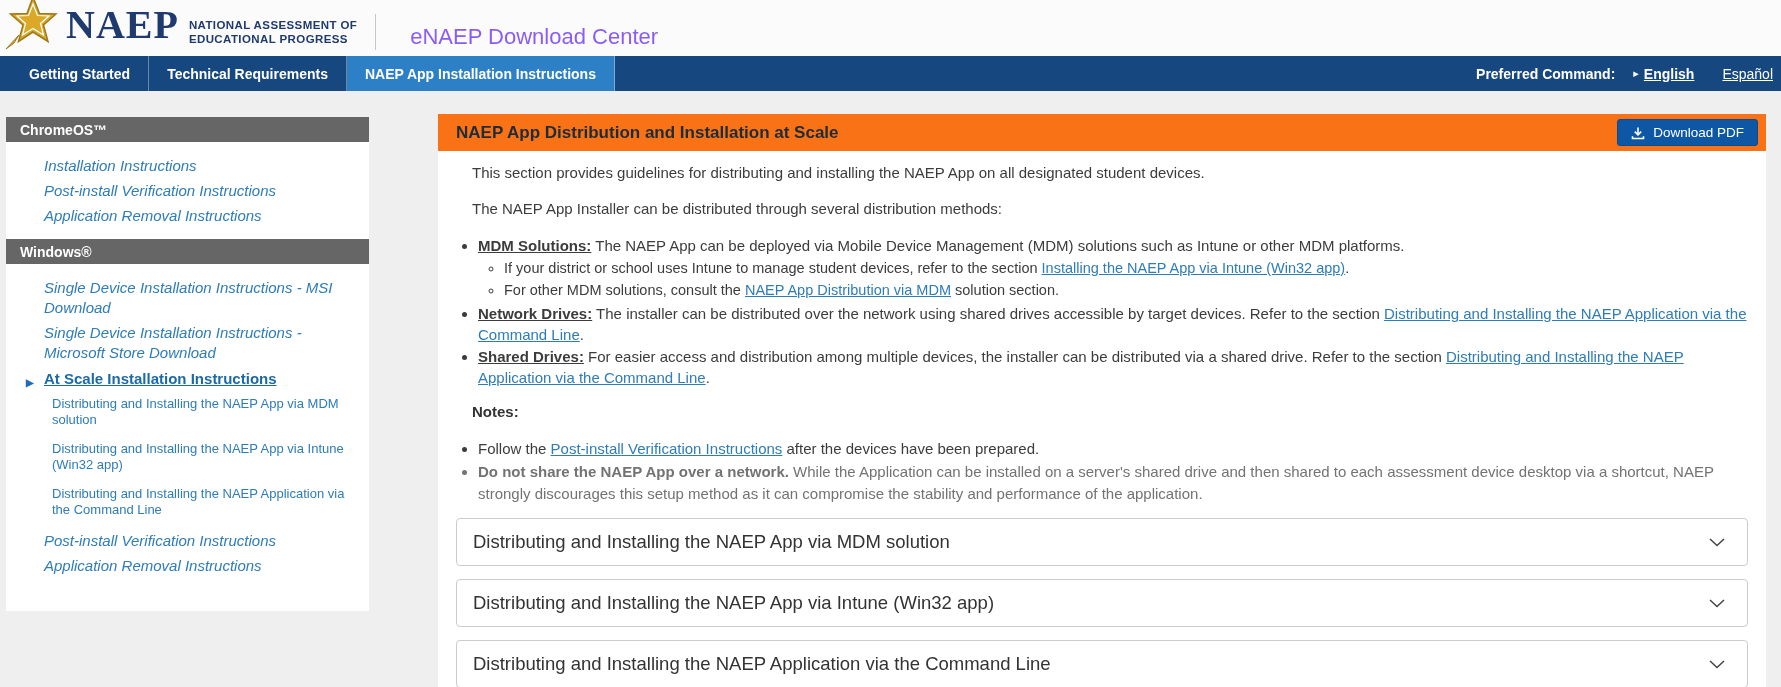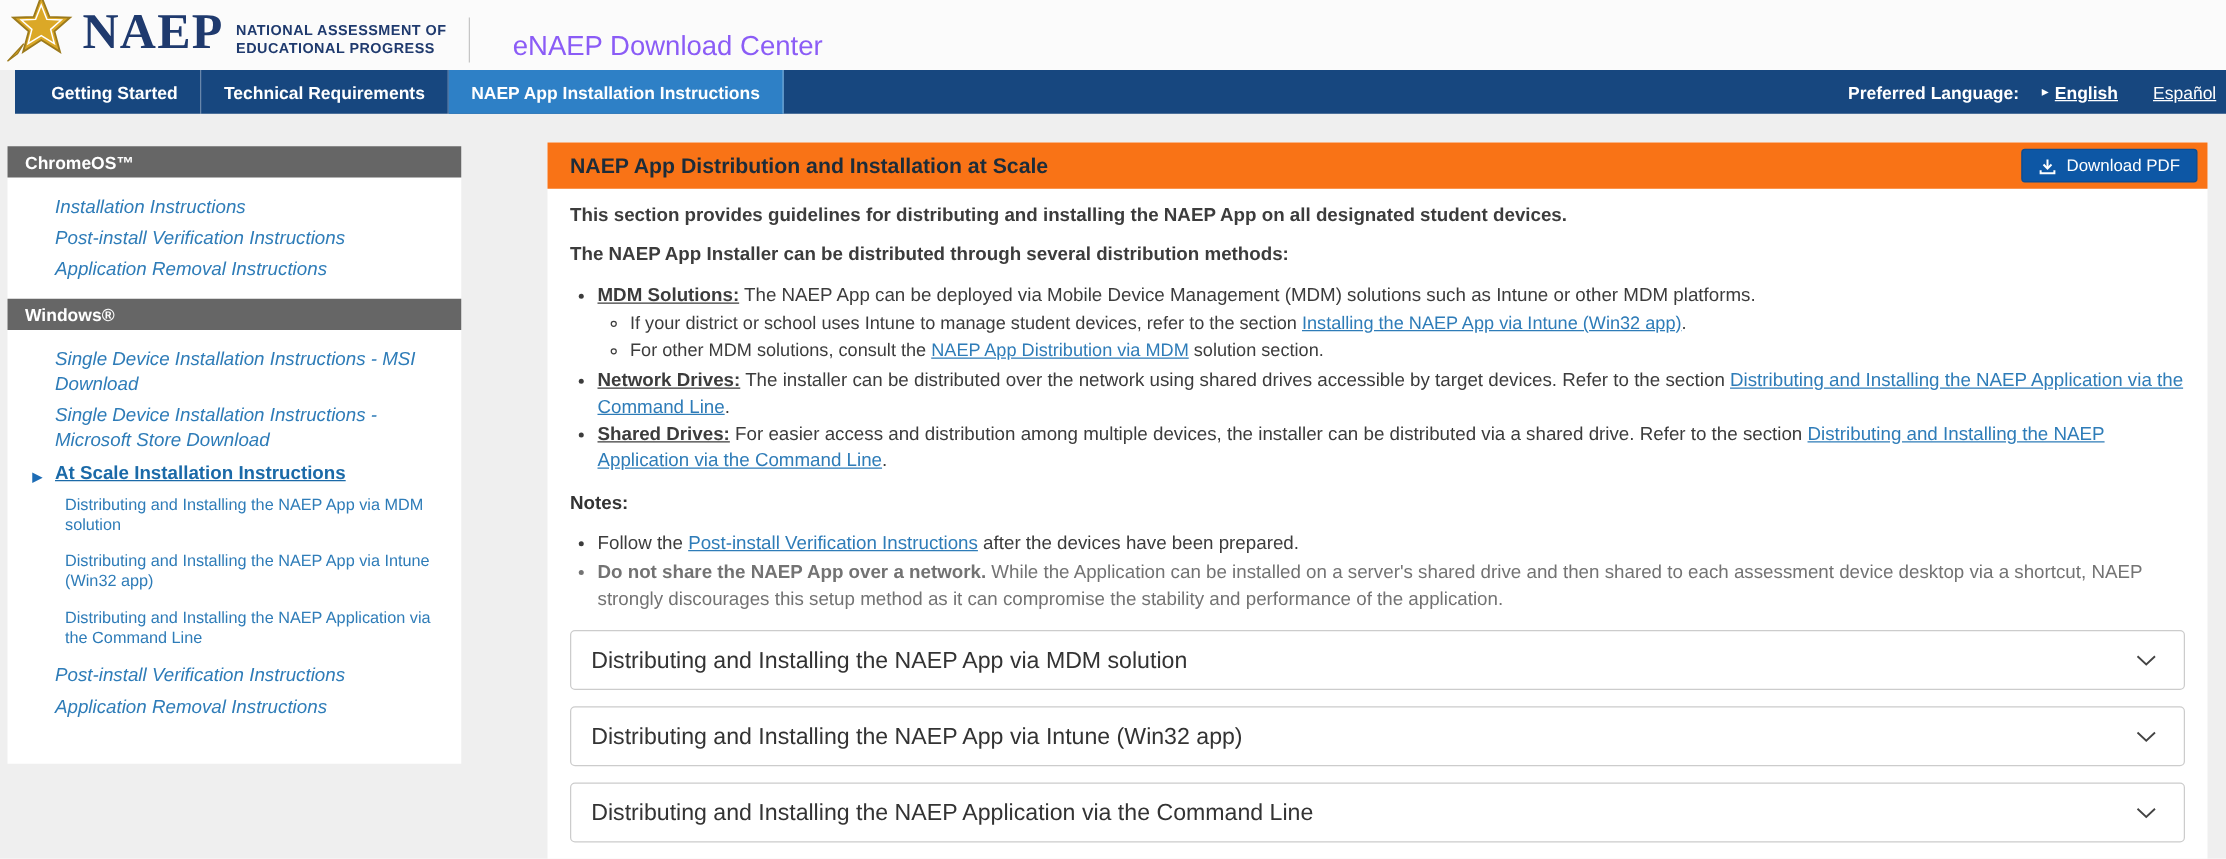--- a/index.html
+++ b/index.html
@@ -18,21 +18,21 @@
     font-size:40px; letter-spacing:1px; line-height:50px; margin-left:6px;
   }
   .logo-sub {
     display:flex; flex-direction:column; justify-content:center;
     color:#1f3a6e; font-size:11.5px; font-weight:700; letter-spacing:.4px;
     line-height:14px; margin-left:10px; padding-right:18px; height:36px;
     border-right:1px solid #c6c6c6;
   }
   .app-title { color:#8b5cf6; font-size:22px; margin-left:34px; }
   
-  .nav { position:absolute; top:56px; left:12px; right:0; height:35px; background:#17477f; display:flex; }
+  .nav { position:absolute; top:56px; left:0; right:0; height:35px; background:#17477f; display:flex; }
   .tab {
     display:flex; align-items:center; padding:0 18px; color:#fff;
     font-size:14px; font-weight:700; border-right:1px solid rgba(255,255,255,.35);
     cursor:pointer; white-space:nowrap;
   }
   .tab:first-child { margin-left:10px; border-left:1px solid rgba(255,255,255,.0); }
   .tab.active { background:#2e80c6; }
   .lang { position:absolute; right:8px; top:0; height:35px; display:flex; align-items:center; font-size:14px; color:#fff; }
   .lang-label { font-weight:700; margin-right:18px; }
   .lang-arrow { font-size:11px; margin-right:5px; }
@@ -59,21 +59,21 @@
   .main { position:absolute; left:438px; top:114px; width:1328px; background:#fff; padding-bottom:16px; }
   .main-titlebar { height:37px; background:#f97316; display:flex; align-items:center; padding:0 8px 0 18px; }
   .main-title { font-size:17px; font-weight:700; color:#1d2c39; }
   .dl-btn {
     margin-left:auto; display:flex; align-items:center; gap:8px;
     background:#0d57a5; color:#fff; font-size:13.5px; padding:5px 13px;
     border:1px solid #0a4c92; border-radius:3px; cursor:pointer;
     font-family:"Liberation Sans", sans-serif;
   }
   .main-body { padding:0 18px; font-size:15px; color:#3c3c3c; }
-  .main-body p { margin:0;font-weight:bold; }
+  .main-body p { margin:16px; }
   .p-intro1 { margin-top:12px !important; line-height:20px; }
   .p-intro2 { margin-top:11px !important; line-height:20px; }
   ul.methods { margin:12px 0 0; padding-left:22px; }
   ul.methods > li { line-height:21px; margin-bottom:1px; }
   ul.subs { list-style:circle; margin:3px 0 4px; padding-left:26px; }
   ul.subs li { font-size:14.5px; line-height:18px; margin-bottom:4px; }
   .body-link { color:#2e7cb8; text-decoration:underline; cursor:pointer; }
   .p-notes { margin-top:14px !important; font-weight:700; color:#333; line-height:20px; }
   ul.notes-list { margin:11px 0 0; padding-left:22px; }
   ul.notes-list > li { line-height:22px; margin-bottom:1px; }
@@ -103,21 +103,21 @@
     </span>
     <span class="app-title">eNAEP Download Center</span>
   </div>
 </div>
 
 <div class="nav">
   <div class="tab">Getting Started</div>
   <div class="tab">Technical Requirements</div>
   <div class="tab active">NAEP App Installation Instructions</div>
   <div class="lang">
-    <span class="lang-label">Preferred Language:</span>
+    <span class="lang-label">Preferred Command:</span>
     <span class="lang-arrow">▸</span>
     <a class="lang-en" href="#">English</a>
     <a class="lang-es" href="#">Español</a>
   </div>
 </div>
 
 <div class="sidebar">
   <div class="side-sec">ChromeOS™</div>
   <div class="side-list">
     <a class="side-link" href="#">Installation Instructions</a>

